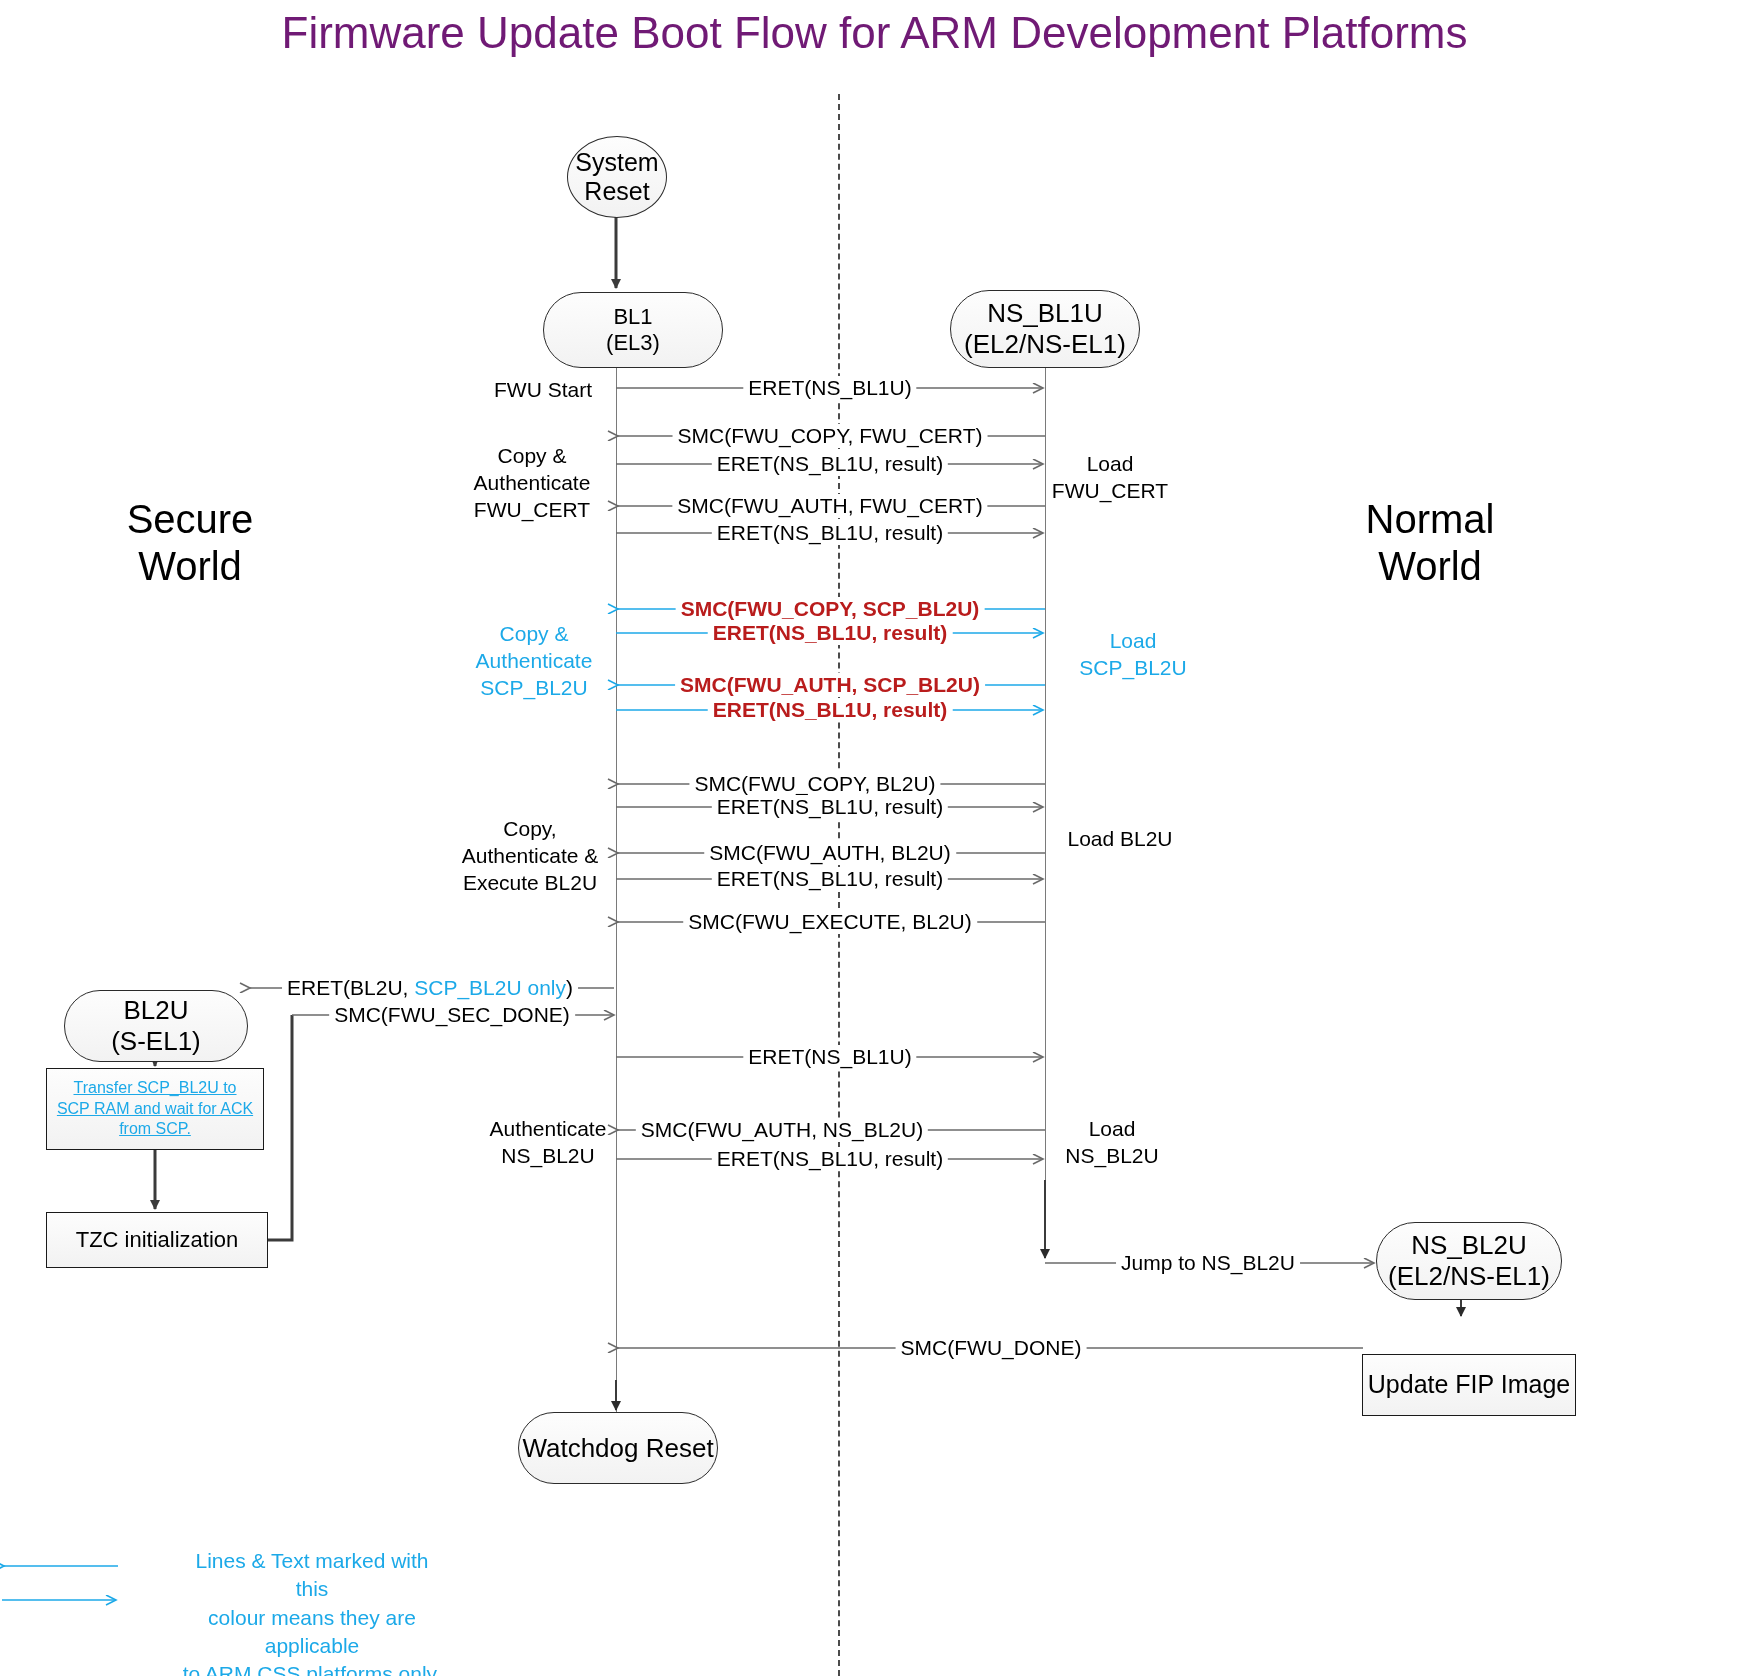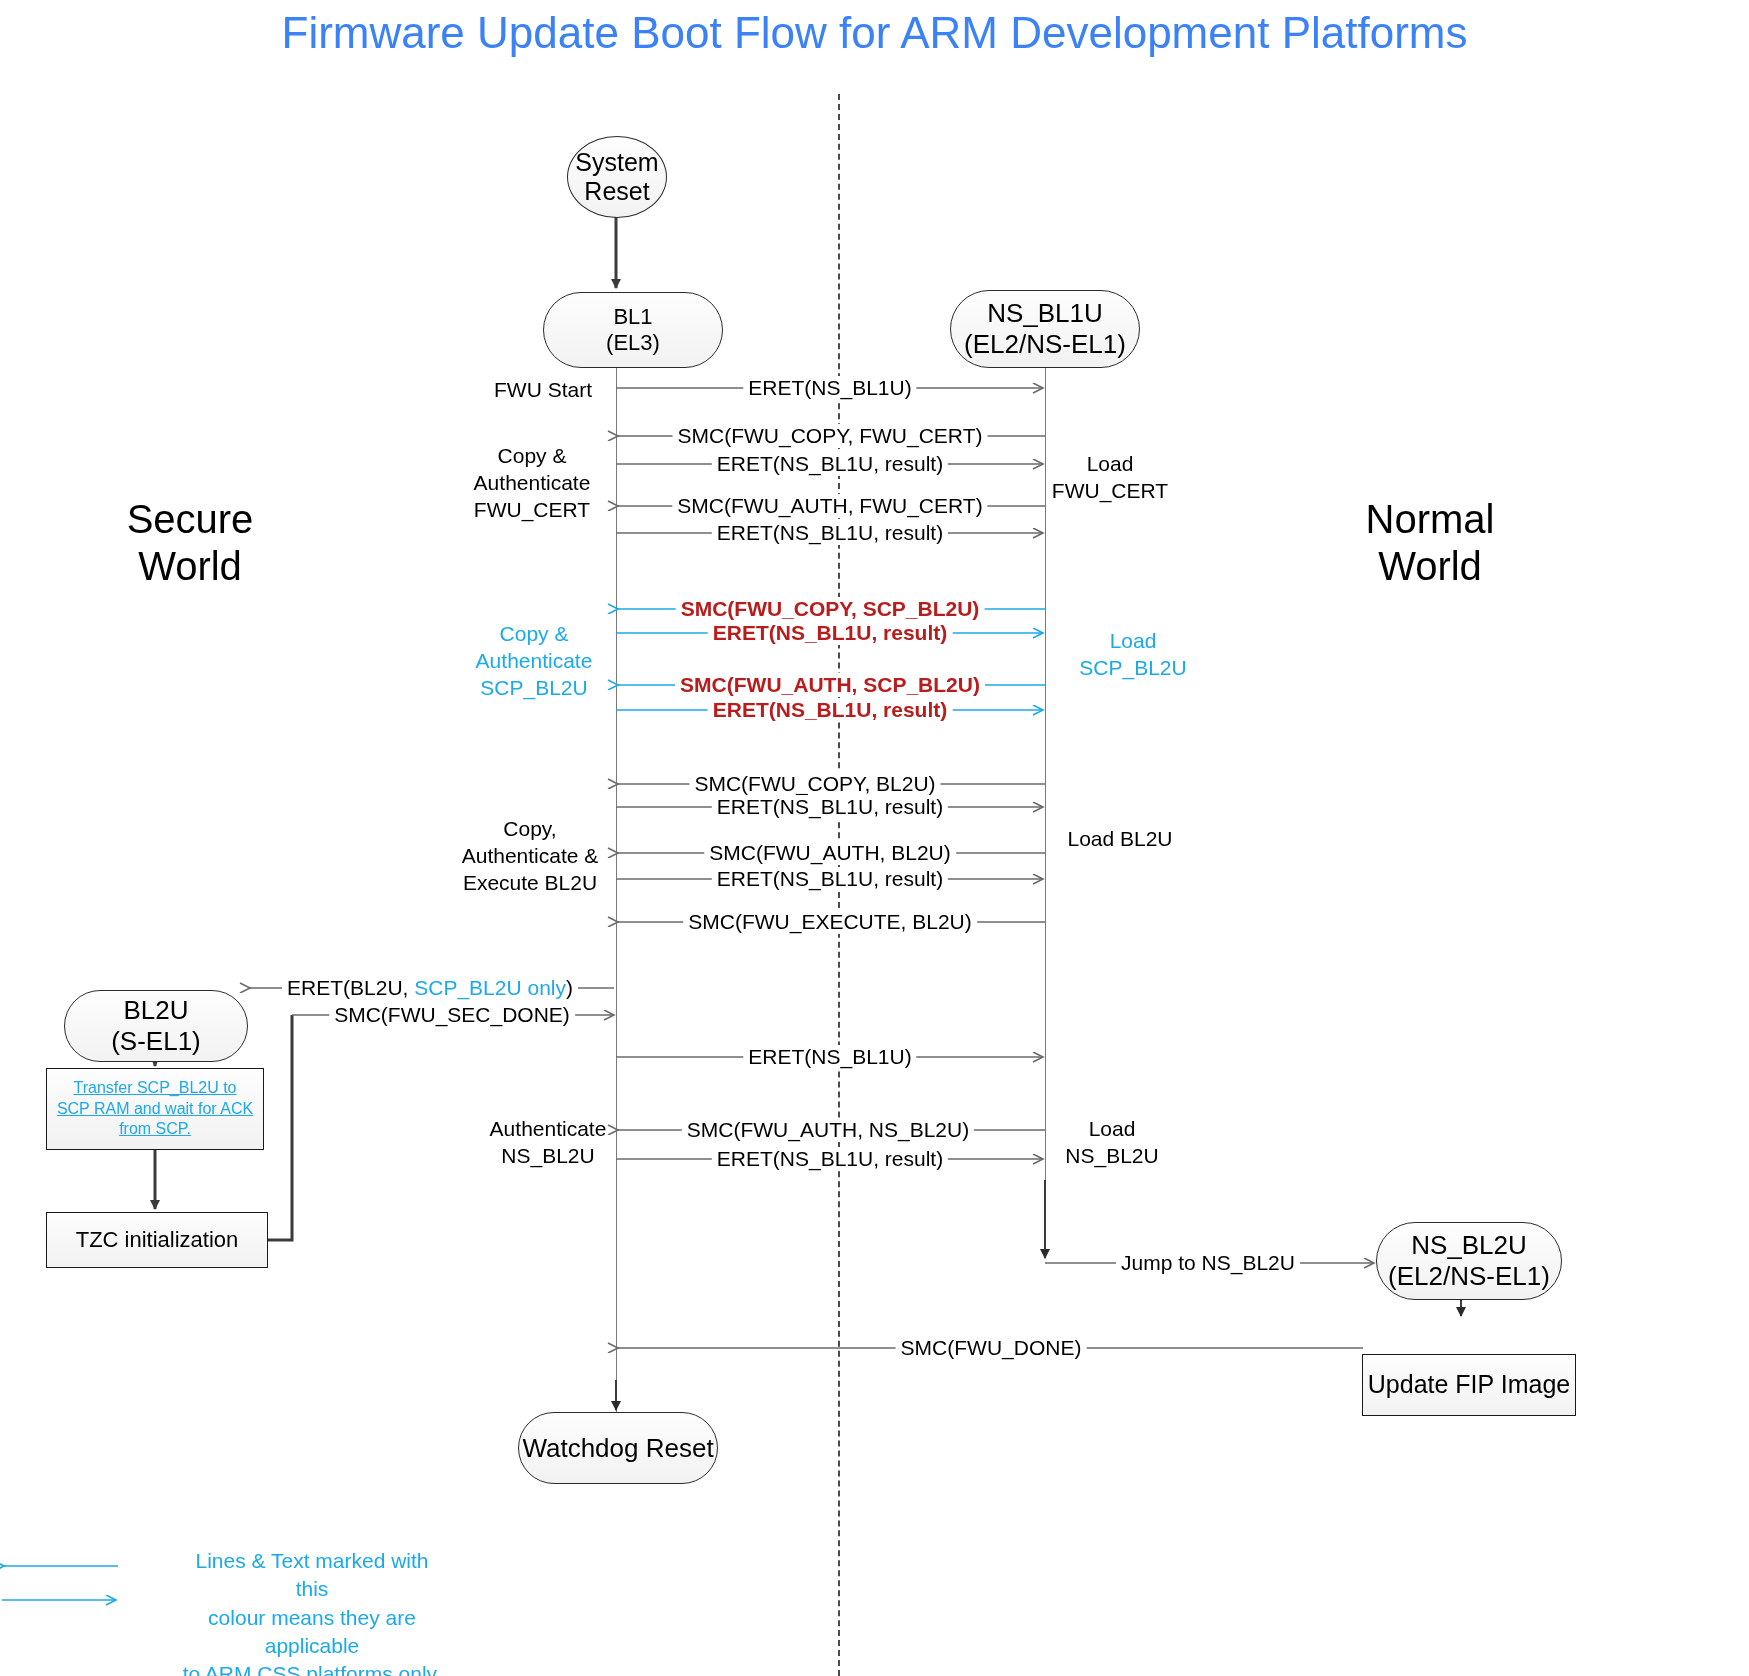--- a/index.html
+++ b/index.html
@@ -19,21 +19,21 @@
     overflow: hidden;
   }
   .title {
     position: absolute;
     left: 0;
     top: 8px;
     width: 1749px;
     text-align: center;
     font-size: 44px;
     font-weight: 400;
-    color: #3b82f6;
+    color: #701a75;
     letter-spacing: 0px;
   }
   .world-label {
     position: absolute;
     text-align: center;
     font-size: 40px;
     line-height: 1.18;
     color: #000000;
     white-space: pre-line;
   }
@@ -275,21 +275,21 @@
   <div class="msg-label" style="left:830px; top:853px;">SMC(FWU_AUTH, BL2U)</div>
   <div class="msg-label" style="left:830px; top:879px;">ERET(NS_BL1U, result)</div>
   <div class="msg-label" style="left:830px; top:922px;">SMC(FWU_EXECUTE, BL2U)</div>
 
   <div class="mixed-label" style="left:430px; top:988px;">
     <span>ERET(BL2U, </span><span class="cy">SCP_BL2U only</span><span>)</span>
   </div>
 
   <div class="msg-label" style="left:452px; top:1015px;">SMC(FWU_SEC_DONE)</div>
   <div class="msg-label" style="left:830px; top:1057px;">ERET(NS_BL1U)</div>
-  <div class="msg-label" style="left:828px; top:1130px;">SMC(FWU_AUTH, NS_BL2U)</div>
+  <div class="msg-label" style="left:782px; top:1130px;">SMC(FWU_AUTH, NS_BL2U)</div>
   <div class="msg-label" style="left:830px; top:1159px;">ERET(NS_BL1U, result)</div>
   <div class="msg-label" style="left:1208px; top:1263px;">Jump to NS_BL2U</div>
   <div class="msg-label" style="left:991px; top:1348px;">SMC(FWU_DONE)</div>
 
   <div class="side-label" style="left:543px; top:390px;">FWU Start</div>
   <div class="side-label" style="left:532px; top:483px;">Copy &amp;
 Authenticate
 FWU_CERT</div>
   <div class="side-label" style="left:1110px; top:478px;">Load
 FWU_CERT</div>

